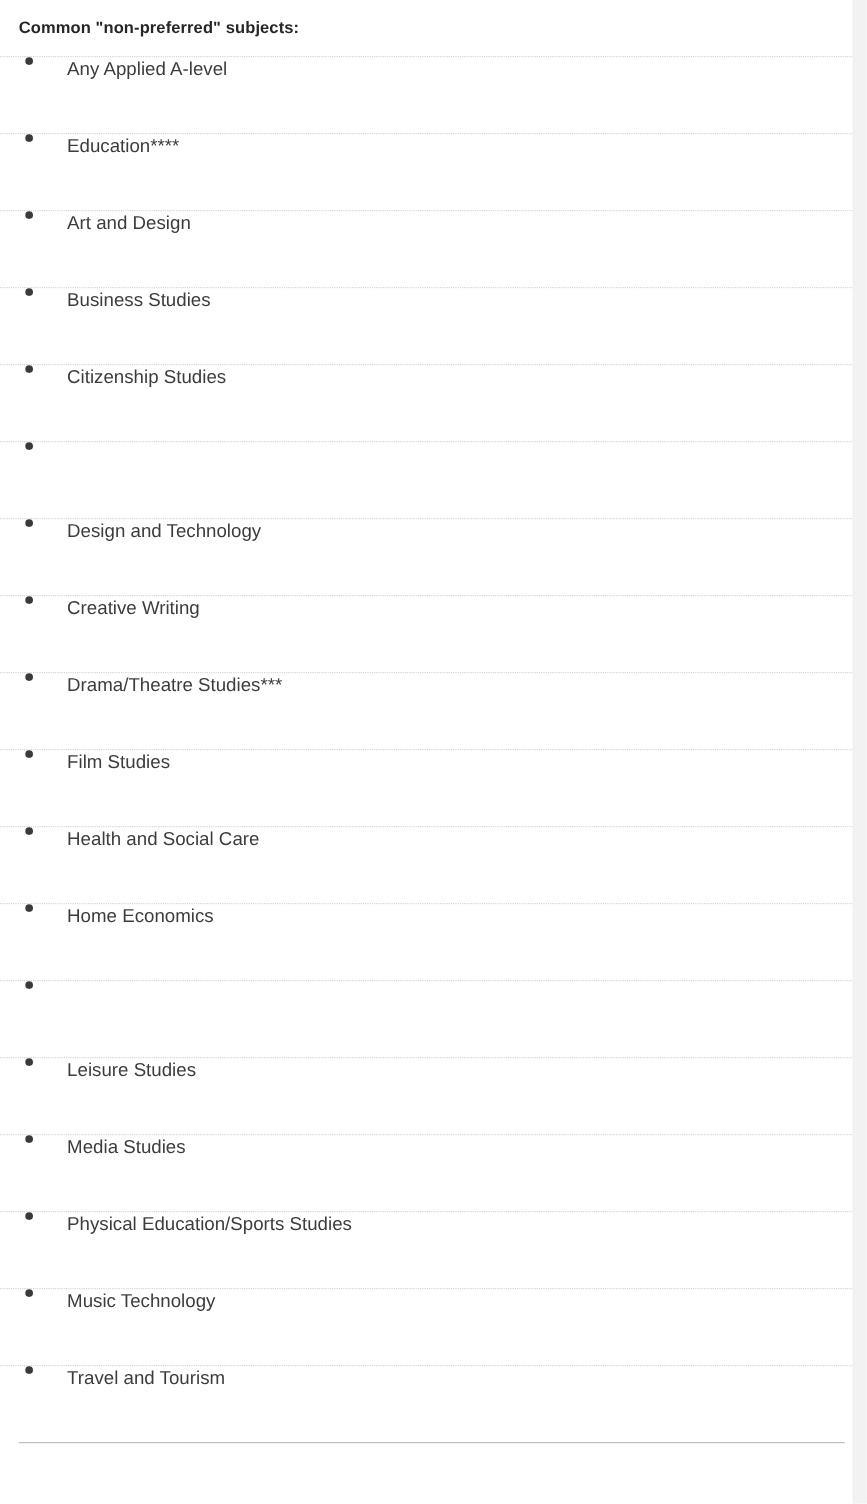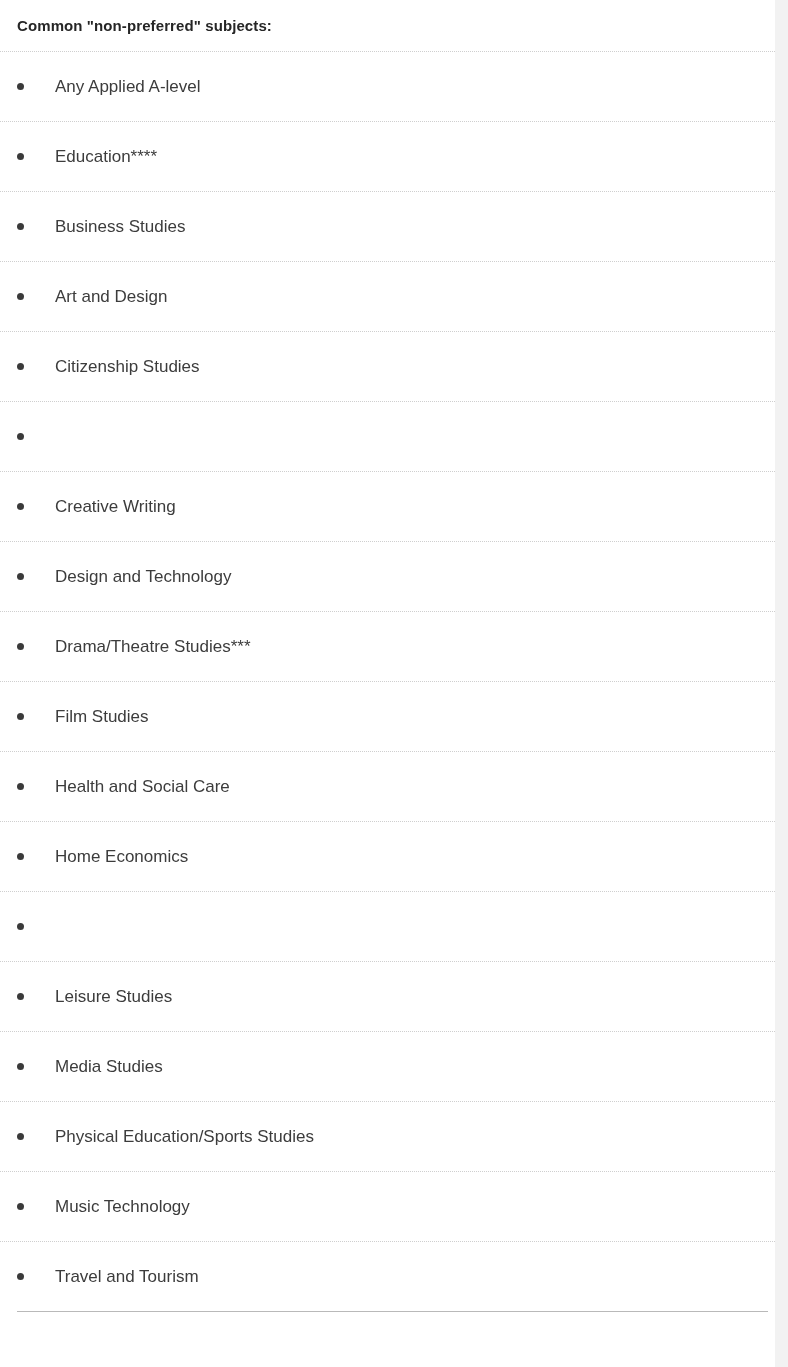--- a/index.html
+++ b/index.html
@@ -53,22 +53,22 @@
     
     margin-top: 15px;
   }
 
   .subject-item {
     position: relative;
     height: 70px;
     box-sizing: border-box;
     border-top: 1px dotted #cfcfcf;
     display: flex;
-    align-items: center;
-    padding-left: 17px;
+    align-items: flex-start;
+    padding-left: 23px;
     padding-right: 7px;
   }
 
   .bullet-icon {
     flex: 0 0 auto;
     width: 7px;
     height: 7px;
     border-radius: 50%;
     background: #3a3a3a;
     margin-left: 0px;
@@ -109,40 +109,40 @@
     <li class="subject-item">
       <span class="bullet-icon"></span>
       <span class="subject-label">Any Applied A-level</span>
     </li>
     <li class="subject-item">
       <span class="bullet-icon"></span>
       <span class="subject-label">Education****</span>
     </li>
     <li class="subject-item">
       <span class="bullet-icon"></span>
-      <span class="subject-label">Business Studies</span>
+      <span class="subject-label">Art and Design</span>
     </li>
     <li class="subject-item">
       <span class="bullet-icon"></span>
-      <span class="subject-label">Art and Design</span>
+      <span class="subject-label">Business Studies</span>
     </li>
     <li class="subject-item">
       <span class="bullet-icon"></span>
       <span class="subject-label">Citizenship Studies</span>
     </li>
     <li class="subject-item">
       <span class="bullet-icon"></span>
     </li>
     <li class="subject-item">
       <span class="bullet-icon"></span>
-      <span class="subject-label">Creative Writing</span>
+      <span class="subject-label">Design and Technology</span>
     </li>
     <li class="subject-item">
       <span class="bullet-icon"></span>
-      <span class="subject-label">Design and Technology</span>
+      <span class="subject-label">Creative Writing</span>
     </li>
     <li class="subject-item">
       <span class="bullet-icon"></span>
       <span class="subject-label">Drama/Theatre Studies***</span>
     </li>
     <li class="subject-item">
       <span class="bullet-icon"></span>
       <span class="subject-label">Film Studies</span>
     </li>
     <li class="subject-item">

